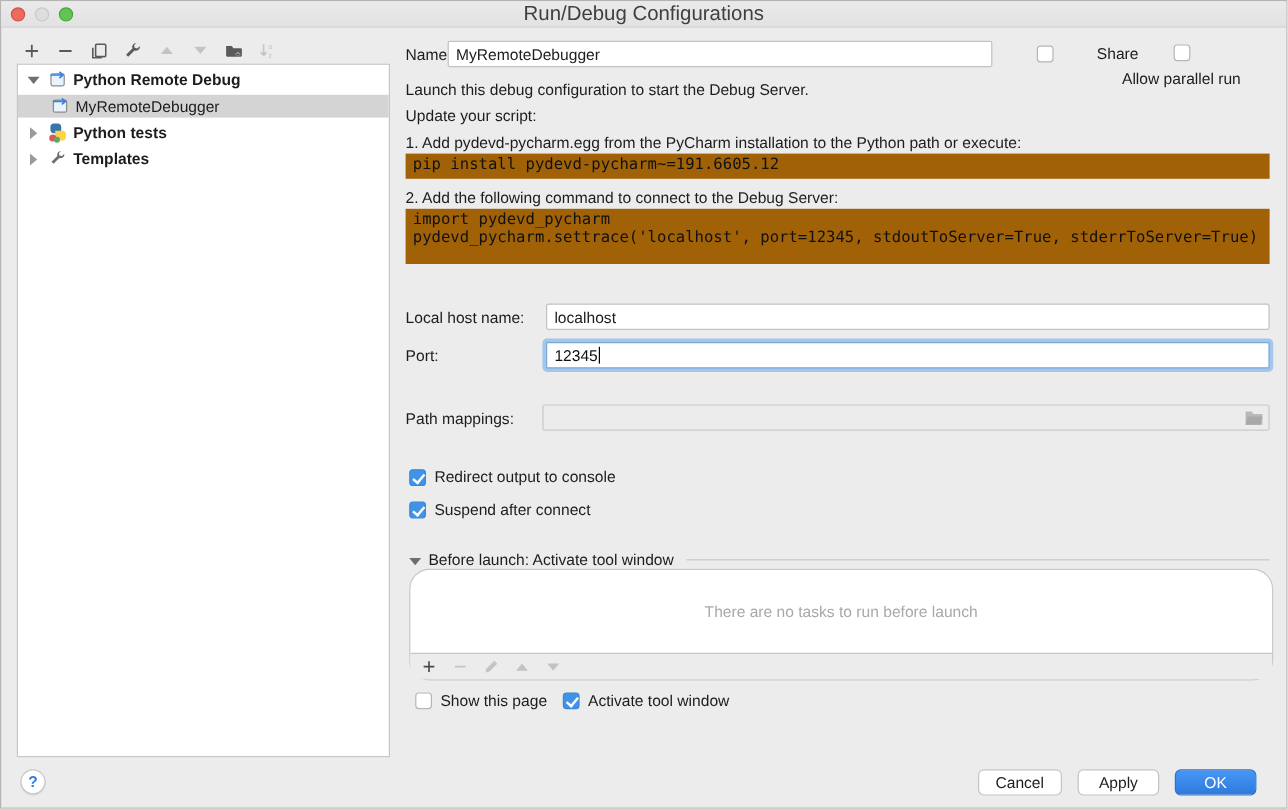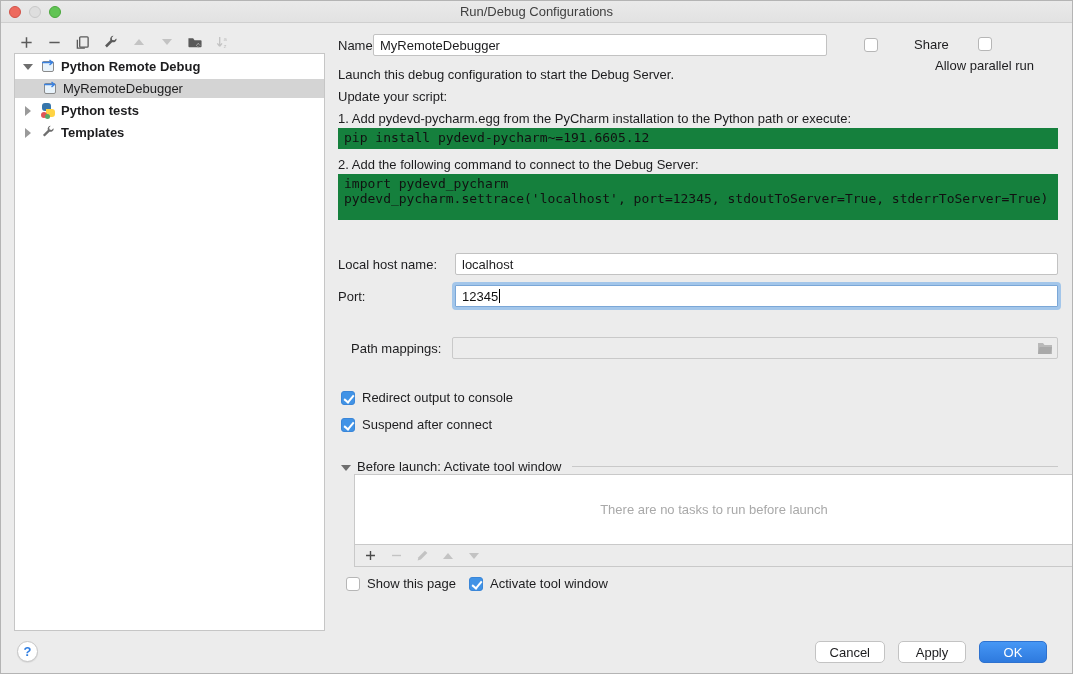--- a/index.html
+++ b/index.html
@@ -14,21 +14,21 @@
     position:absolute; top:0; left:0; right:0; height:22px;
     background:linear-gradient(#eaeaea,#e2e2e2);
     border-bottom:1px solid #cfcfcf;
     display:flex; align-items:center; justify-content:center;
   }
   .traffic { position:absolute; left:8px; top:5px; display:flex; gap:8px; }
   .light { width:12px; height:12px; border-radius:50%; }
   .light.red   { background:#ed6a5e; border:1px solid #d15248; }
   .light.gray  { background:#dedede; border:1px solid #c8c8c8; }
   .light.green { background:#61c454; border:1px solid #4aa73c; }
-  .title-text { font-size:13px; color:#3f3f3f;text-align:right; }
+  .title-text { font-size:17px; color:#3f3f3f;text-align:right; }
 
   
   .left-toolbar { position:absolute; top:31px; left:17px; display:flex; align-items:center; gap:11px; height:20px; }
   .tb-icon { width:17px; height:17px; display:flex; align-items:center; justify-content:center; color:#5a5a5a; }
   .tb-icon.disabled { color:#c3c3c3; }
   .tb-icon svg { display:block; }
   .tri-up   { width:0; height:0; border-left:5px solid transparent; border-right:5px solid transparent; border-bottom:6px solid #c3c3c3; }
   .tri-down { width:0; height:0; border-left:5px solid transparent; border-right:5px solid transparent; border-top:6px solid #c3c3c3; }
 
   
@@ -71,21 +71,21 @@
   .focused-inner {
     height:22px; background:#fff; border:1px solid #7ba7d7; border-radius:1px;
     display:flex; align-items:center; padding:0 6px;
   }
   .caret { width:1px; height:14px; background:#000; margin-left:1px; }
   .disabled-input {
     background:#ececec; border:1px solid #c9c9c9; border-radius:2px; height:22px;
     display:flex; align-items:center; justify-content:flex-end; padding:0 4px;
   }
   .code { font-family:"DejaVu Sans Mono", monospace; font-size:13px; color:#111; }
-  .code-block { background:#15803d; padding:2px 6px; }
+  .code-block { background:#a16207; padding:2px 6px; }
 
   
   .cb-row { display:flex; align-items:center; gap:7px; cursor:default; }
   .checkbox { width:14px; height:14px; border-radius:3px; flex:none; position:relative; }
   .checkbox.unchecked { background:#ffffff; border:1px solid #b6b6b6; }
   .checkbox.checked { background:#4193e6; border:1px solid #3a86d8; }
   .checkbox.checked::after {
     content:""; position:absolute; left:4px; top:1px; width:4px; height:8px;
     border:solid #fff; border-width:0 2px 2px 0; transform:rotate(40deg);
   }
@@ -249,21 +249,21 @@
     <input class="abs text-input" style="left: 117px; top: 252px; width: 603px;" value="localhost">
 
     <div class="abs flabel" style="left:0; top:288px;">Port:</div>
     <div class="focused-wrap" style="left:114px; top:281px; width:609px;">
       <div class="focused-inner">
         <span class="code" style="font-family:'Liberation Sans',sans-serif;">12345</span>
         <span class="caret"></span>
       </div>
     </div>
 
-    <div class="abs flabel" style="left:0; top:340px;margin-left:13px;">Path mappings:</div>
+    <div class="abs flabel" style="left:0; top:340px;">Path mappings:</div>
     <div class="abs disabled-input" style="left:114px; top:336px; width:606px;">
       <span></span>
       <span style="display:flex;">
         <svg width="16" height="14" viewBox="0 0 16 14">
             <path d="M1 2h5l1.5 2H15v9H1z" fill="#b9b9b9"></path>
             <path d="M2.5 6H15l-1.5 7H1z" fill="#a9a9a9"></path>
           </svg>
       </span>
     </div>
 
@@ -275,21 +275,21 @@
       <span class="checkbox checked"></span>
       <span>Suspend after connect</span>
     </div>
 
     <div class="abs section-header" style="left:3px; top:458px; width:717px;">
       <span><span class="exp-open" style="display:inline-block;"></span></span>
       <span>Before launch: Activate tool window</span>
       <span class="section-line"></span>
     </div>
 
-    <div class="abs bl-box" style="left:16px; top:473px; width:720px;">
+    <div class="abs bl-box" style="left:3px; top:473px; width:720px;border-radius:17px;">
       <div class="bl-empty">There are no tasks to run before launch</div>
       <div class="bl-toolbar">
         <div class="tb-icon" style="color:#4a4a4a;">
           <svg width="13" height="13" viewBox="0 0 16 16">
               <path d="M8 2.5v11M2.5 8h11" stroke="currentColor" stroke-width="1.7" fill="none"></path>
             </svg>
         </div>
         <div class="tb-icon disabled">
           <svg width="13" height="13" viewBox="0 0 16 16">
               <path d="M2.5 8h11" stroke="currentColor" stroke-width="1.7" fill="none"></path>

